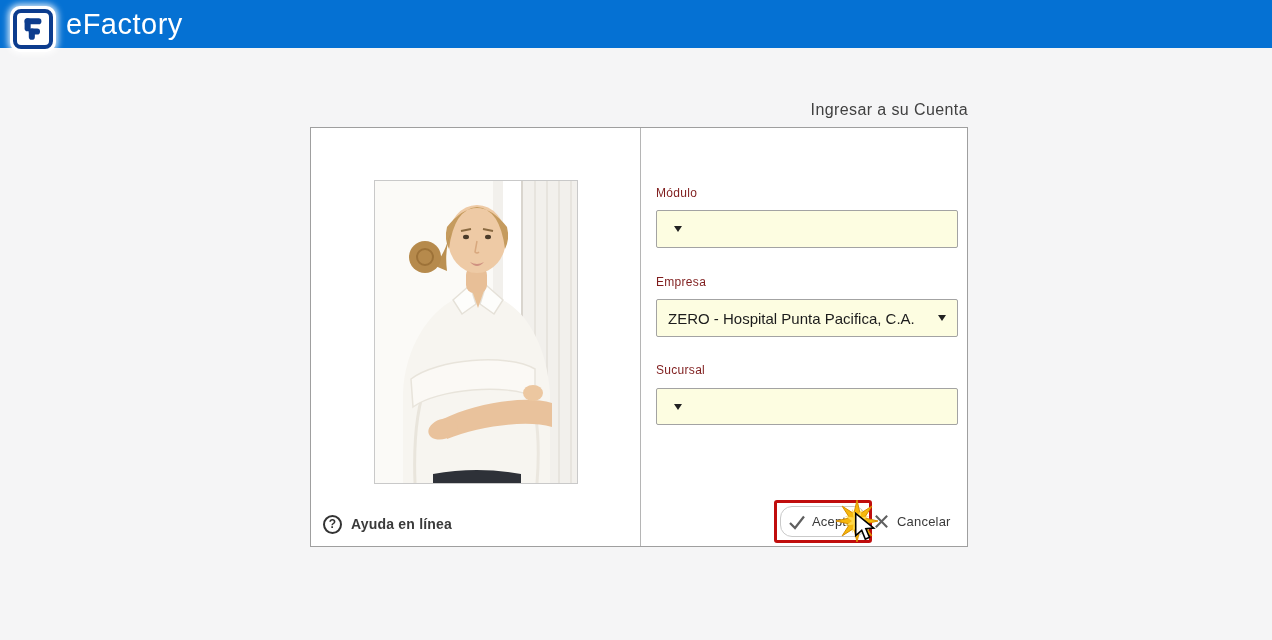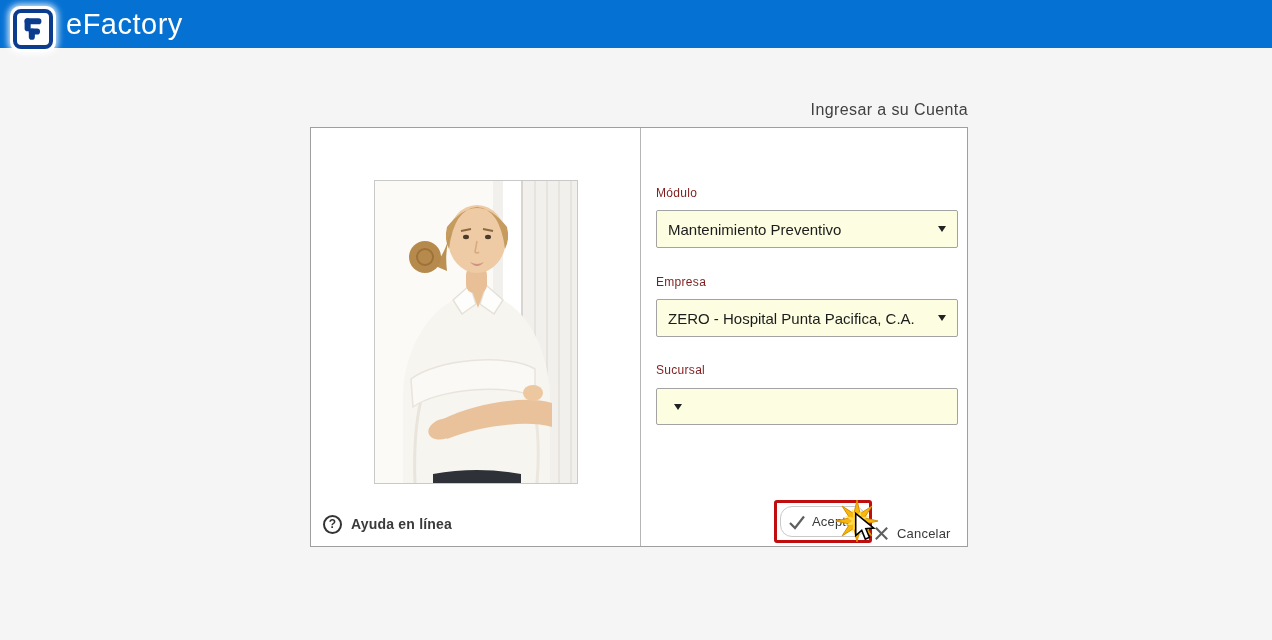--- a/index.html
+++ b/index.html
@@ -45,21 +45,21 @@
   .chev{width:0;height:0;border-left:4.5px solid transparent;border-right:4.5px solid transparent;
         border-top:6px solid #222;margin-left:6px;}
 
   
   .accept-highlight{position:absolute;left:463px;top:372px;width:98px;height:43px;
         border:3px solid #c00d0d;border-radius:3px;box-sizing:border-box;z-index:3;pointer-events:none;}
   .accept-btn{position:absolute;left:469px;top:378px;width:86px;height:31px;
         border:1px solid #c9c9c9;border-radius:12px;display:flex;align-items:center;
         justify-content:center;gap:6px;background:#fff;cursor:pointer;z-index:2;}
   .cancel-btn{position:absolute;left:562px;top:378px;height:31px;display:flex;align-items:center;
-        gap:7px;cursor:pointer;background:transparent;border:none;padding:0;z-index:2;margin-top:12px;}
+        gap:7px;cursor:pointer;background:transparent;border:none;padding:0;z-index:2;}
   .btn-label{font-size:13px;color:#3a3a3a;letter-spacing:.2px;}
   .starburst{position:absolute;left:524px;top:371px;z-index:4;pointer-events:none;}
   .cursor{position:absolute;left:543px;top:384px;z-index:5;pointer-events:none;}
 </style>
 </head>
 <body>
 
 <div class="page">
 
   <div class="header">
@@ -129,21 +129,20 @@
       </svg>
     </div>
 
     <button class="help">
       <span class="help-icon">?</span>
       <span class="help-label">Ayuda en línea</span>
     </button>
 
     <div class="field-label lbl-0">Módulo</div>
     <div class="select sel-0">
-      <span class="select-value">Mantenimiento Preventivo</span>
       <span class="chev"></span>
     </div>
 
     <div class="field-label lbl-1">Empresa</div>
     <div class="select sel-1">
       <span class="select-value">ZERO - Hospital Punta Pacifica, C.A.</span>
       <span class="chev"></span>
     </div>
 
     <div class="field-label lbl-2">Sucursal</div>

